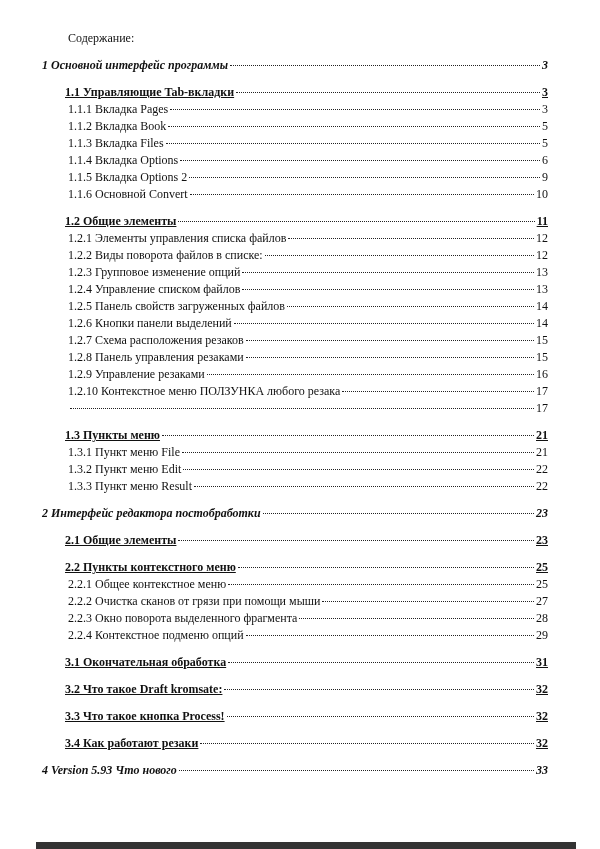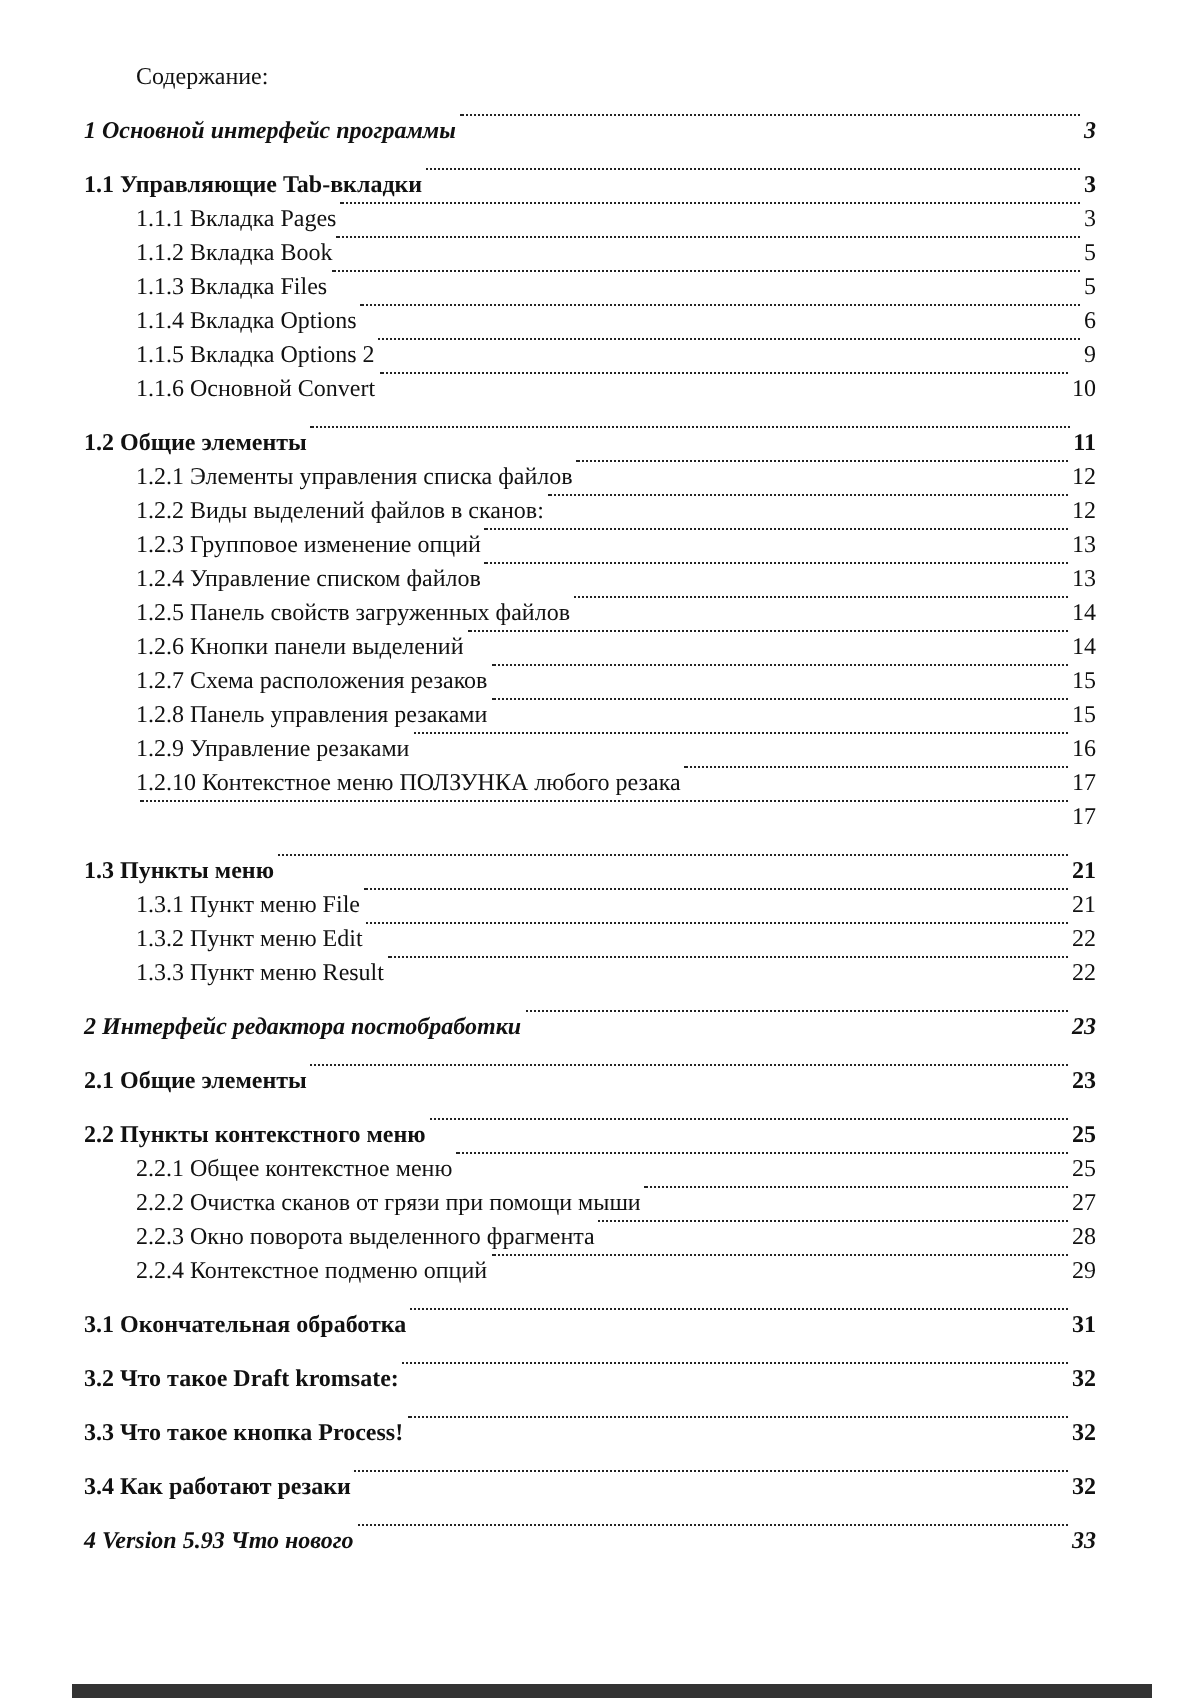--- a/index.html
+++ b/index.html
@@ -19,43 +19,44 @@
     overflow: hidden;
   }
   .toc-heading {
     margin-left: 26px;
     font-size: 12px;
     line-height: 17px;
     margin-bottom: 6px;
   }
   .toc-row {
     display: flex;
-    align-items: flex-start;
+    align-items: center;
     font-size: 12px;
     line-height: 17px;
     white-space: nowrap;
   }
   .toc-row .leader {
     flex: 1 1 auto;
     min-width: 12px;
     border-bottom: 1px dotted #222222;
     margin: 0 2px 1px 2px;
   }
   .toc-row .toc-page {
     flex: 0 0 auto;
   }
   .level-1 {
     font-weight: bold;
     font-style: italic;
     margin-top: 10px;
   }
   .level-2 {
     font-weight: bold;
-    margin-left: 0;
+    margin-left: 23px;
     margin-top: 10px;
+    text-decoration: underline;
   }
   .level-3 {
     margin-left: 26px;
   }
   .bottom-bar {
     position: absolute;
     left: 36px;
     right: 0;
     bottom: 0;
     height: 7px;
@@ -112,21 +113,21 @@
         <span class="toc-text">1.2 Общие элементы</span>
         <span class="leader"></span>
         <span class="toc-page">11</span>
       </div>
       <div class="toc-row level-3">
         <span class="toc-text">1.2.1 Элементы управления списка файлов</span>
         <span class="leader"></span>
         <span class="toc-page">12</span>
       </div>
       <div class="toc-row level-3">
-        <span class="toc-text">1.2.2 Виды выделений файлов в сканов:</span>
+        <span class="toc-text">1.2.2 Виды поворота файлов в списке:</span>
         <span class="leader"></span>
         <span class="toc-page">12</span>
       </div>
       <div class="toc-row level-3">
         <span class="toc-text">1.2.3 Групповое изменение опций</span>
         <span class="leader"></span>
         <span class="toc-page">13</span>
       </div>
       <div class="toc-row level-3">
         <span class="toc-text">1.2.4 Управление списком файлов</span>

